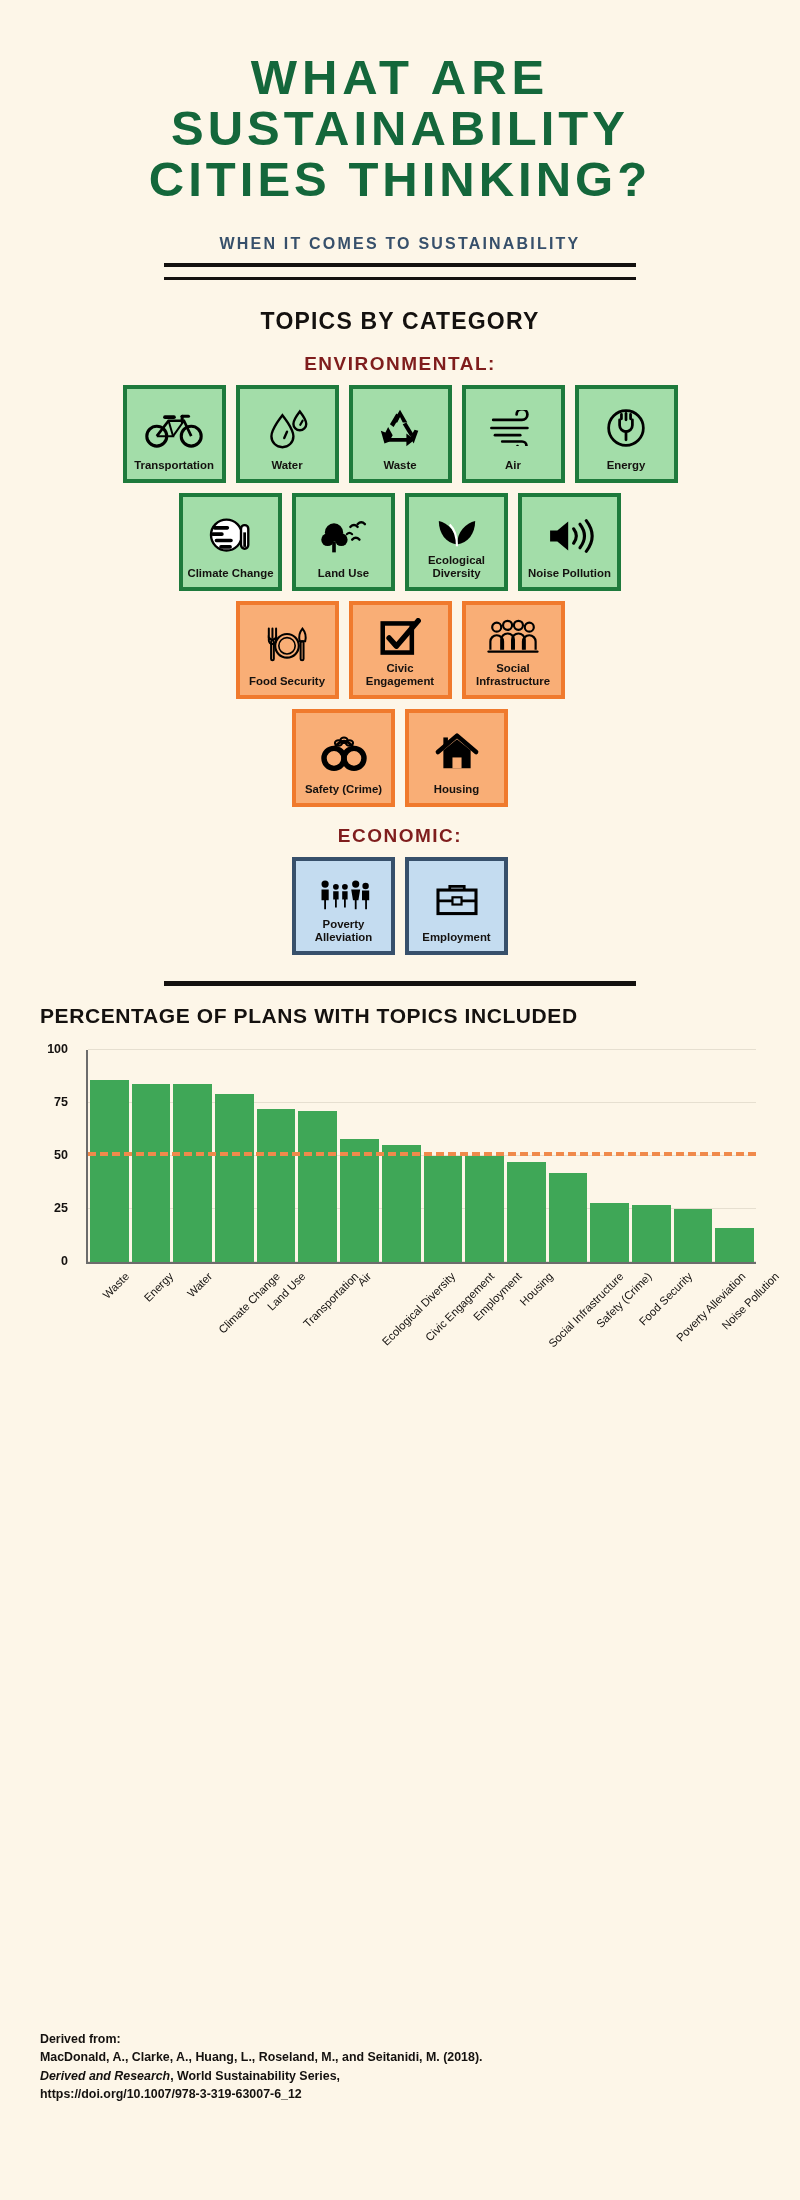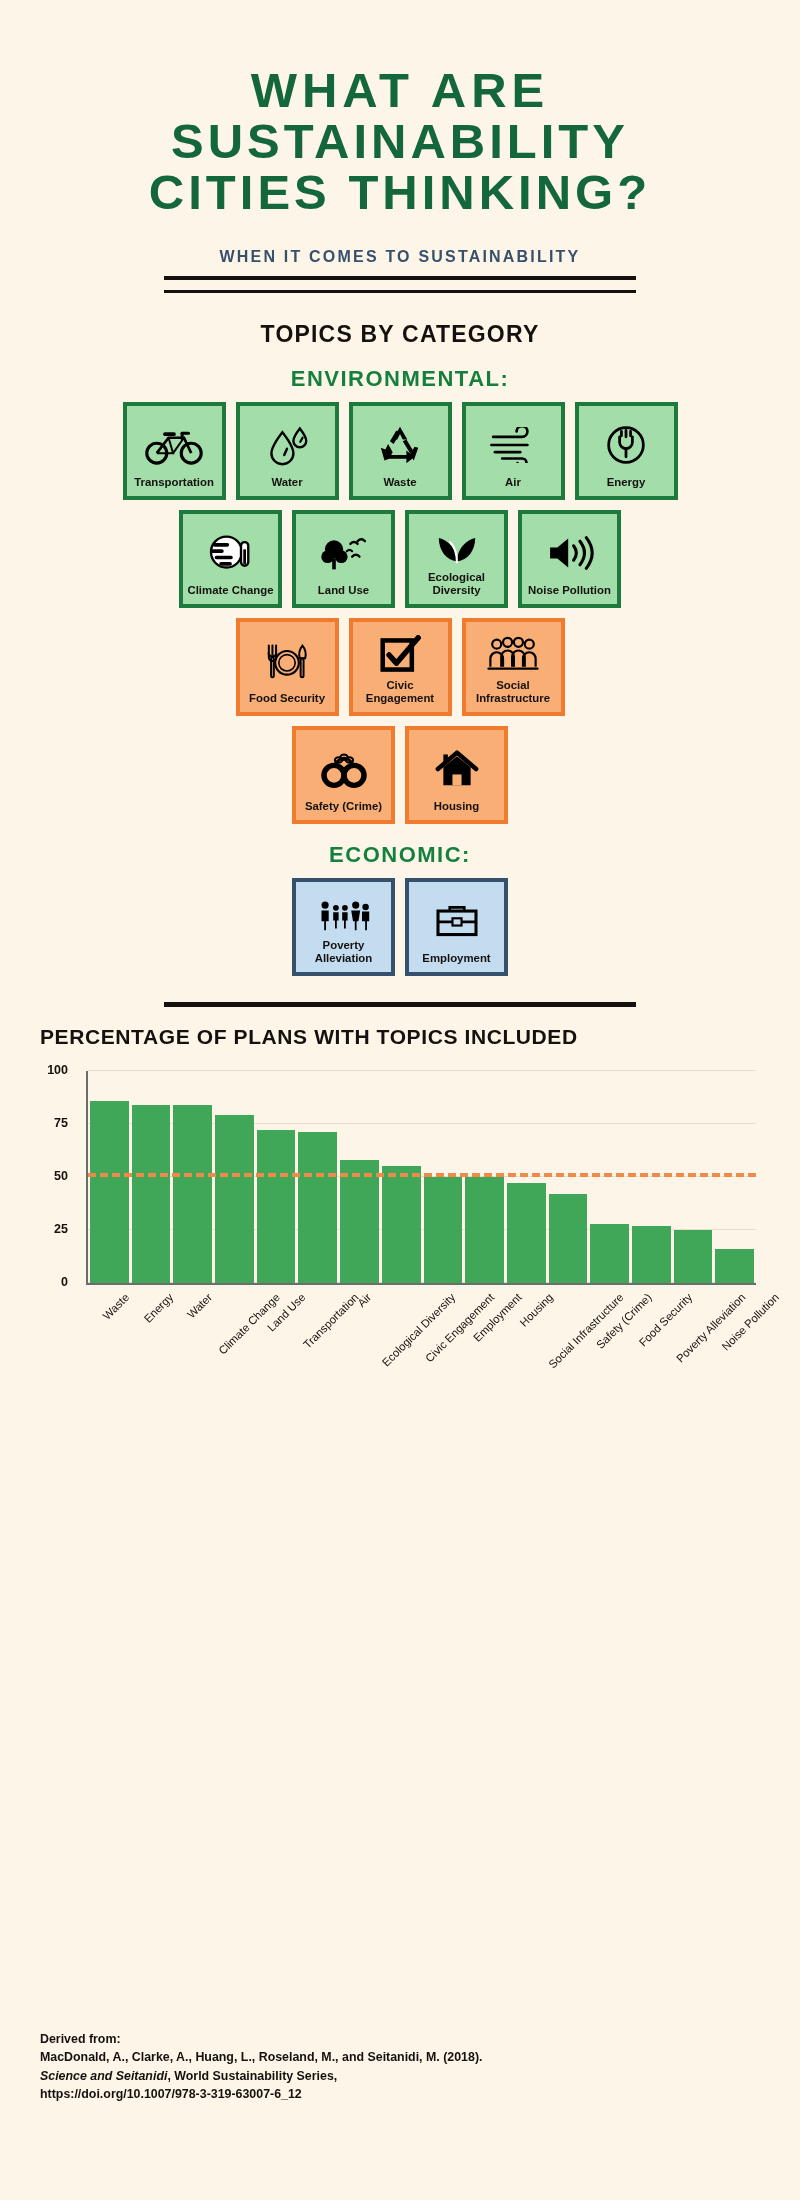--- a/index.html
+++ b/index.html
@@ -5,21 +5,21 @@
   * { box-sizing: border-box; }
   html, body { margin:0; padding:0; }
   body {
     width: 800px; height: 2200px;
     background: #FDF6E8;
     font-family: "Liberation Sans", sans-serif;
     color: #111;
     overflow: hidden;
     position: relative;
   }
-  .page { width:800px; height:2200px; position:relative; padding: 13px 36px; }
+  .page { width:800px; height:2200px; position:relative; padding: 0 36px; }
 
   
   .main-title {
     text-align:center;
     color:#14673B;
     font-weight:bold;
     font-size:49px;
     line-height:1.04;
     letter-spacing:5px;
     padding-top:52px;
@@ -39,22 +39,22 @@
   .rule.thin { height:3px; }
   .band-text {
     text-align:center; font-weight:bold; font-size:15.5px; letter-spacing:1.3px;
     color:#14110F; margin: 16px 0 14px 0;
   }
   .section-title {
     text-align:center; font-weight:bold; font-size:23px; letter-spacing:1.2px;
     color:#14110F; margin-top:28px;
   }
   .cat-title {
-    text-align:center; font-weight:bold; font-size:22px; letter-spacing:1.5px;
-    color:#15803d; margin: 18px 0 10px 0;
+    text-align:center; font-weight:bold; font-size:19px; letter-spacing:1.5px;
+    color:#7f1d1d; margin: 18px 0 10px 0;
   }
 
   
   .tilerow { display:flex; justify-content:center; gap:10px; }
   .tilerow + .tilerow { margin-top:10px; }
   .tile {
     width:103px; height:98px;
     display:flex; flex-direction:column; align-items:center; justify-content:flex-start;
     padding:8px 4px 4px 4px;
     position:relative;
@@ -439,17 +439,17 @@
         </div>
         <div class="xlab">
           <span>Noise Pollution</span>
         </div>
       </div>
   </div>
 
   <div class="footer">
     <div>Derived from:</div>
     <div>MacDonald, A., Clarke, A., Huang, L., Roseland, M., and Seitanidi, M. (2018).</div>
-    <div><i>Science and Seitanidi</i><span>, World Sustainability Series,</span></div>
+    <div><i>Derived and Research</i><span>, World Sustainability Series,</span></div>
     <div>https://doi.org/10.1007/978-3-319-63007-6_12</div>
   </div>
 
 </div>
 
 </body></html>

